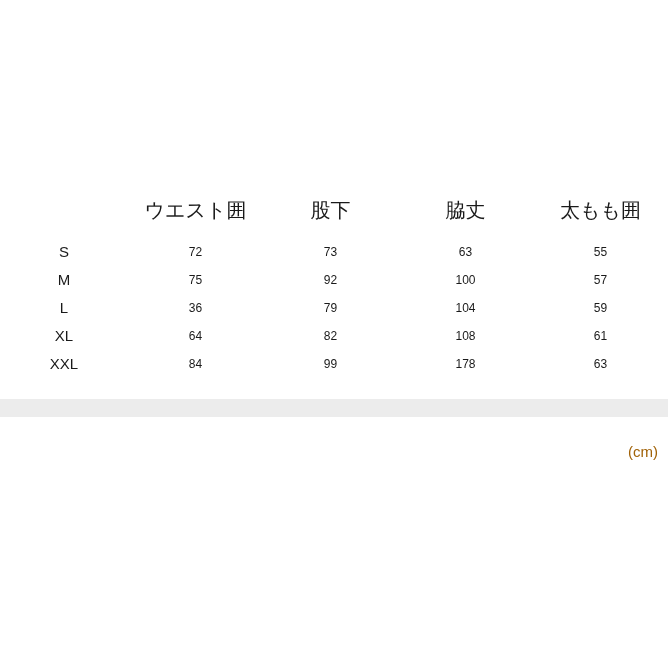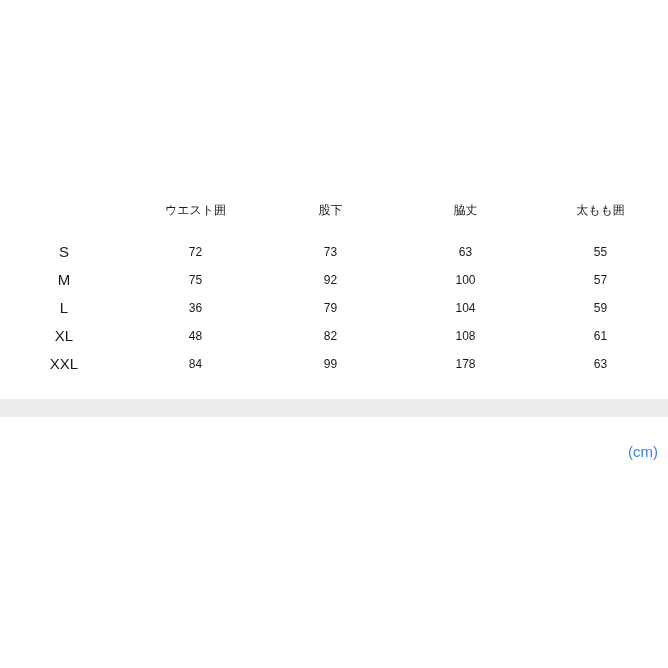--- a/index.html
+++ b/index.html
@@ -35,21 +35,21 @@
     font-weight: normal;
     text-align: center;
     font-size: 15px;
     line-height: 28px;
     height: 28px;
     color: #1a1a1a;
   }
   .size-table col.c-label { width: 128px; }
   .size-table col.c-data  { width: 135px; }
   .size-table thead th {
-    font-size: 12px;
+    font-size: 20px;
     padding-bottom: 14px;
   }
   .size-table tbody td {
     font-size: 12px;
   }
   .size-table tbody td.row-label {
     font-size: 15px;
   }
   
   .band {
@@ -59,21 +59,21 @@
     width: 668px;
     height: 18px;
     background: #ececec;
   }
   
   .unit-note {
     position: absolute;
     right: 10px;
     top: 443px;
     font-size: 15px;
-    color: #3b82f6;
+    color: #a16207;
     text-align: left;
   }
 </style>
 </head>
 <body>
 
 <div class="page">
 
   <table class="size-table">
     <colgroup>
@@ -109,21 +109,21 @@
       </tr>
       <tr>
         <td class="row-label">L</td>
         <td>36</td>
         <td>79</td>
         <td>104</td>
         <td>59</td>
       </tr>
       <tr>
         <td class="row-label">XL</td>
-        <td>48</td>
+        <td>64</td>
         <td>82</td>
         <td>108</td>
         <td>61</td>
       </tr>
       <tr>
         <td class="row-label">XXL</td>
         <td>84</td>
         <td>99</td>
         <td>178</td>
         <td>63</td>

